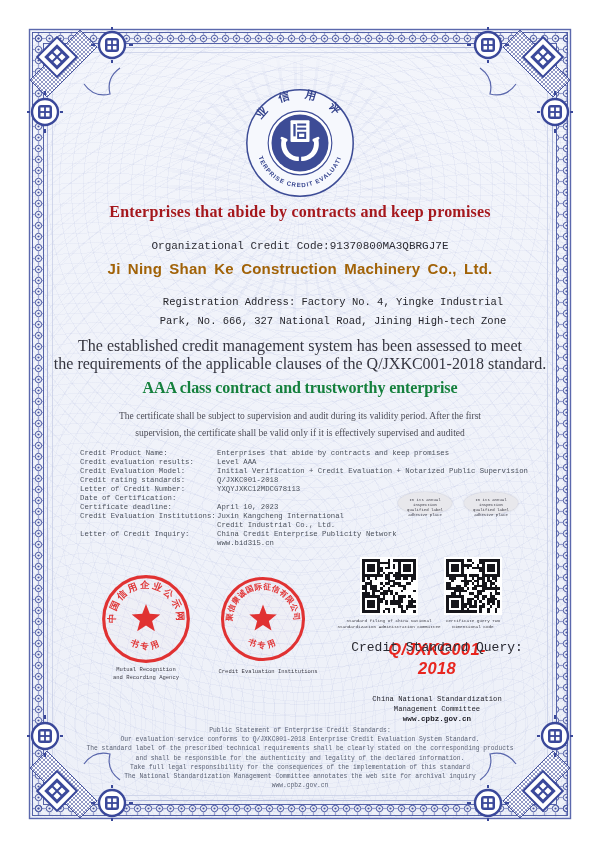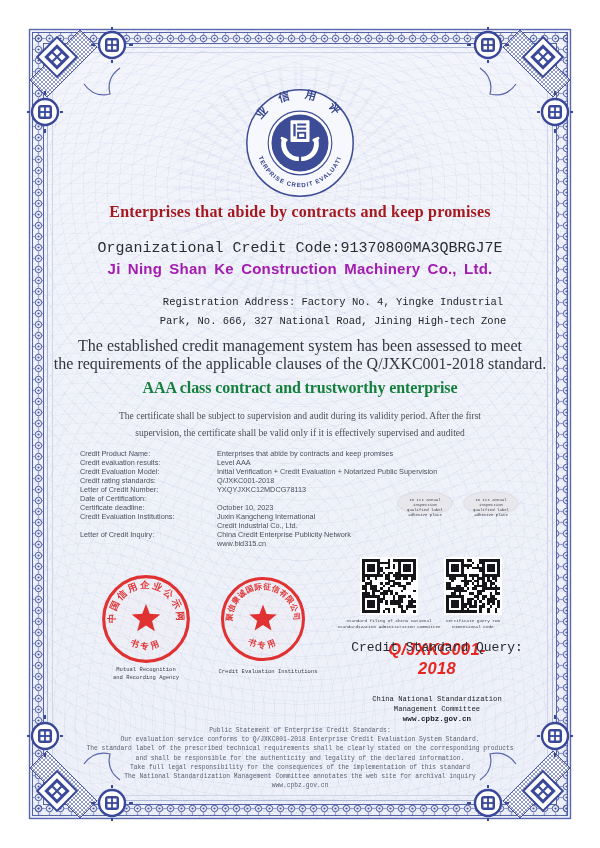--- a/index.html
+++ b/index.html
@@ -16,29 +16,29 @@
   .rays{position:absolute;left:160px;top:55px;width:280px;height:280px;border-radius:50%;
         background:repeating-conic-gradient(rgba(120,135,200,0.06) 0 1.5deg, transparent 1.5deg 7deg);
         -webkit-mask-image:radial-gradient(circle,#000 0 60%,transparent 72%);
         mask-image:radial-gradient(circle,#000 0 60%,transparent 72%);}
   .frame{position:absolute;left:0;top:0;}
   .abs{position:absolute;}
   .cline{position:absolute;left:0;width:600px;text-align:center;}
 
   .title-red{top:203px;font-family:"Liberation Serif",serif;font-weight:bold;
              font-size:16px;color:#a5181d;letter-spacing:.2px;}
-  .org-code{top:240px;font-family:"Liberation Mono",monospace;font-size:15px;color:#2c2c34;}
-  .company{top:260px;font-size:15px;font-weight:bold;color:#a21caf;letter-spacing:.2px;word-spacing:3px;}
+  .org-code{top:240px;font-family:"Liberation Mono",monospace;font-size:11px;color:#2c2c34;}
+  .company{top:260px;font-size:15px;font-weight:bold;color:#a16207;letter-spacing:.2px;word-spacing:3px;}
   .address{top:293px;font-family:Liberation Mono, monospace;font-size:10.5px;color:#26262c;line-height:19px;padding-left:33px;}
   .assessment{top:337px;font-family:"Liberation Serif",serif;font-size:16px;color:#35353f;line-height:18px;}
   .award{top:379px;font-family:"Liberation Serif",serif;font-weight:bold;font-size:16px;color:#15803d;letter-spacing:-.1px;text-align:center;}
   .supervision{top:408px;font-family:"Liberation Serif",serif;font-size:9.5px;color:#4d4d57;line-height:17px;}
 
   .details{position:absolute;left:80px;top:449px;width:460px;
-           font-family:Liberation Sans, sans-serif;font-size:7.3px;color:#4b515c;}
+           font-family:Liberation Mono, monospace;font-size:7.3px;color:#4b515c;}
   .drow{display:flex;line-height:9px;}
   .dlabel{width:137px;flex:0 0 137px;}
   .dvalue{flex:1;}
 
   .ovals{position:absolute;left:398px;top:492px;display:flex;gap:12px;}
   .oval{width:54px;height:22px;border-radius:50%;background:#e8e8ec;box-shadow:0 0 2px rgba(120,120,140,.4);
         text-align:center;font-size:4px;line-height:5px;color:#3a3a44;padding-top:6px;box-sizing:border-box;
         font-family:"Liberation Mono",monospace;}
 
   .stamp1{left:99px;top:572px;width:94px;height:94px;}
@@ -210,21 +210,21 @@
         <div class="dlabel">Letter of Credit Number:</div>
         <div class="dvalue">YXQYJXKC12MDCG78113</div>
       </div>
 
       <div class="drow">
         <div class="dlabel">Date of Certification:</div>
       </div>
 
       <div class="drow">
         <div class="dlabel">Certificate deadline:</div>
-        <div class="dvalue">October 10, 2023</div>
+        <div class="dvalue">April 10, 2023</div>
       </div>
 
       <div class="drow">
         <div class="dlabel">Credit Evaluation Institutions:</div>
         <div class="dvalue">Juxin Kangcheng International</div>
       </div>
 
       <div class="drow">
         <div class="dlabel"></div>
         <div class="dvalue">Credit Industrial Co., Ltd.</div>

